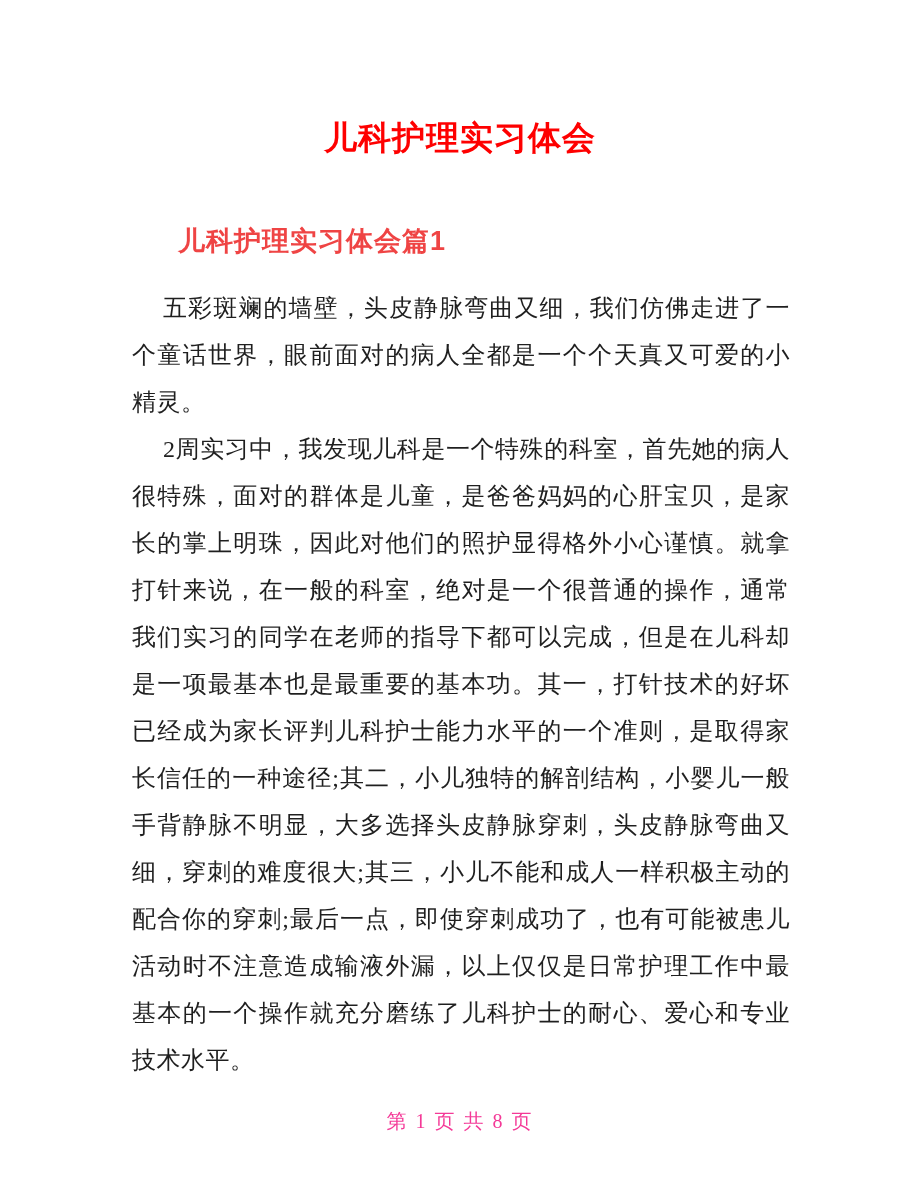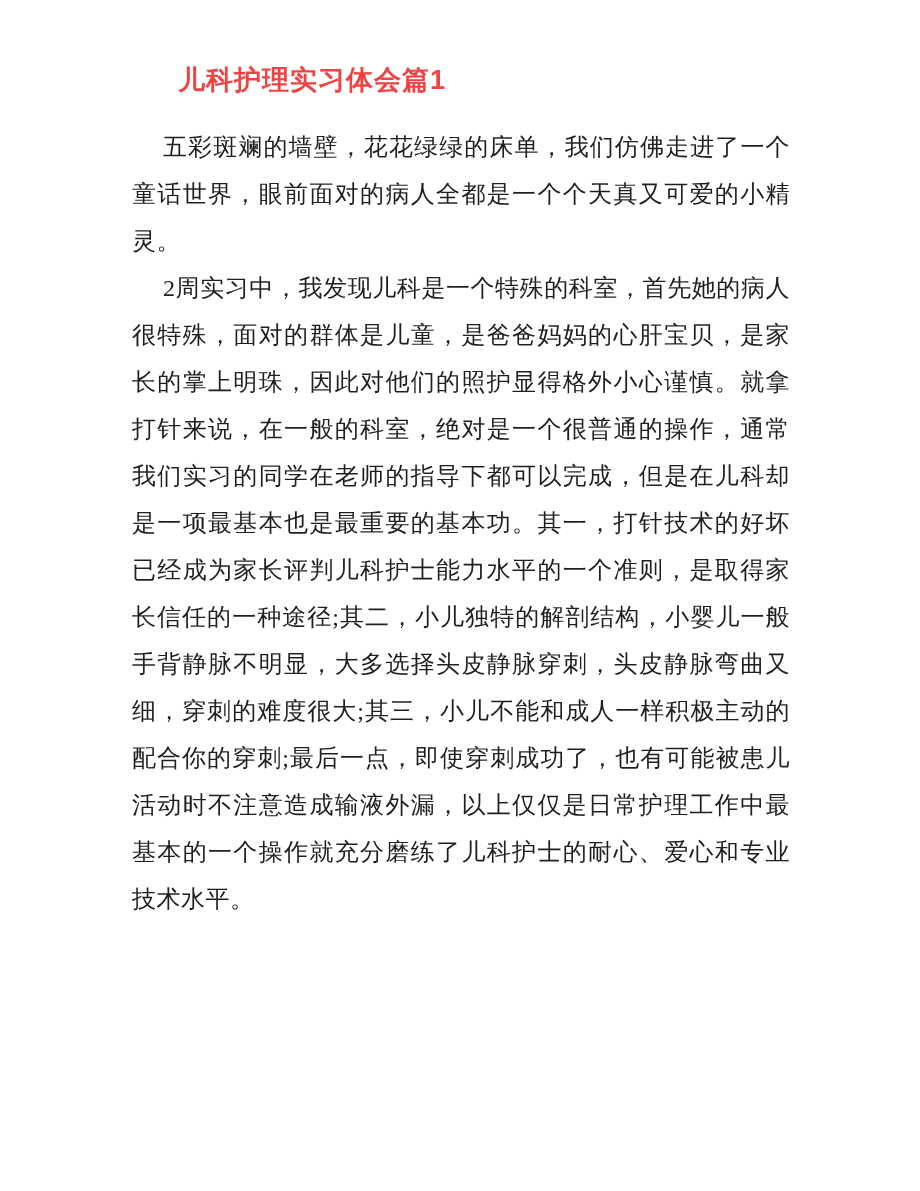--- a/index.html
+++ b/index.html
@@ -58,22 +58,24 @@
     font-size: 20px;
     letter-spacing: 2px;
     color: #F43997;
   }
 </style>
 </head>
 <body>
 
 <div class="page">
 
+  <h1 class="doc-title">儿科护理实习体会</h1>
 
   <h2 class="section-heading">儿科护理实习体会篇1</h2>
 
   <div class="body-text">
-    <p>五彩斑斓的墙壁，花花绿绿的床单，我们仿佛走进了一个童话世界，眼前面对的病人全都是一个个天真又可爱的小精灵。</p>
+    <p>五彩斑斓的墙壁，头皮静脉弯曲又细，我们仿佛走进了一个童话世界，眼前面对的病人全都是一个个天真又可爱的小精灵。</p>
     <p>2周实习中，我发现儿科是一个特殊的科室，首先她的病人很特殊，面对的群体是儿童，是爸爸妈妈的心肝宝贝，是家长的掌上明珠，因此对他们的照护显得格外小心谨慎。就拿打针来说，在一般的科室，绝对是一个很普通的操作，通常我们实习的同学在老师的指导下都可以完成，但是在儿科却是一项最基本也是最重要的基本功。其一，打针技术的好坏已经成为家长评判儿科护士能力水平的一个准则，是取得家长信任的一种途径;其二，小儿独特的解剖结构，小婴儿一般手背静脉不明显，大多选择头皮静脉穿刺，头皮静脉弯曲又细，穿刺的难度很大;其三，小儿不能和成人一样积极主动的配合你的穿刺;最后一点，即使穿刺成功了，也有可能被患儿活动时不注意造成输液外漏，以上仅仅是日常护理工作中最基本的一个操作就充分磨练了儿科护士的耐心、爱心和专业技术水平。</p>
   </div>
 
+  <div class="page-footer">第 1 页 共 8 页</div>
 
 </div>
 
 </body></html>

